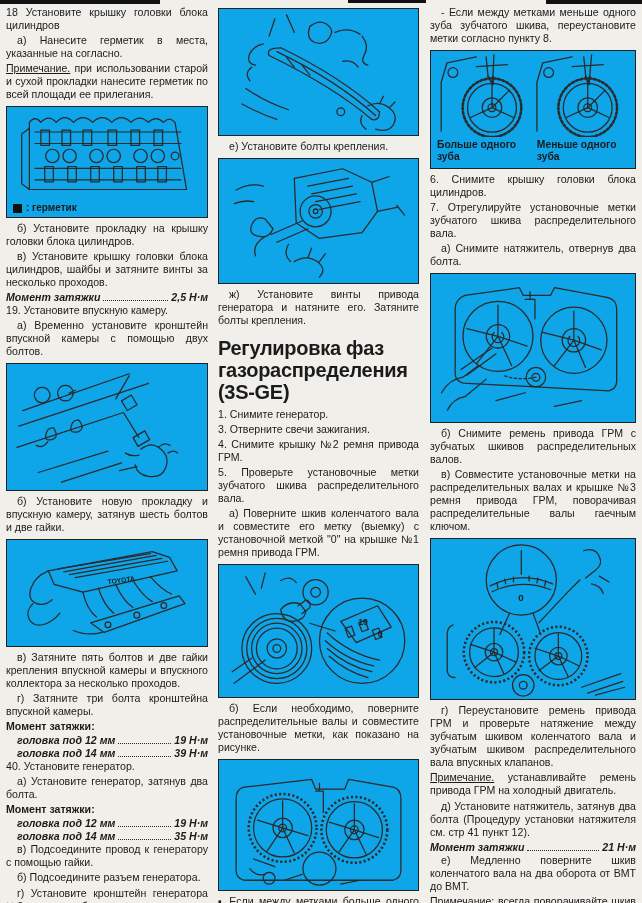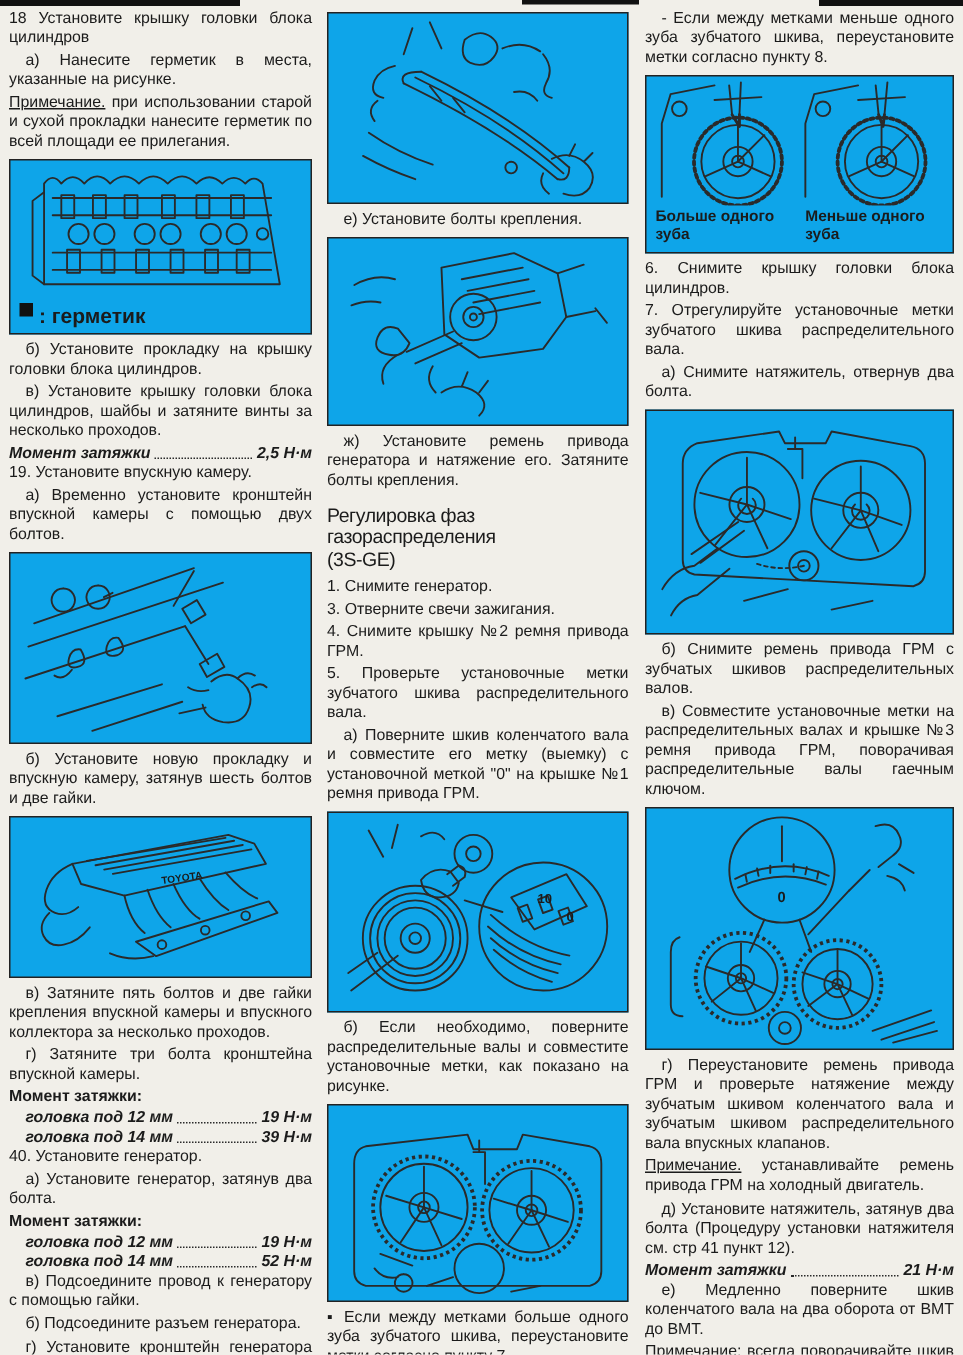--- a/index.html
+++ b/index.html
@@ -17,42 +17,42 @@
   .col-right{left:430px;width:206px;}
   .t{font-size:10.6px;line-height:1.23;text-align:justify;margin:0 0 2px 0;}
   .sub{text-indent:11px;}
   .note{margin:2px 0 3px 0;}
   .note .nlab{text-decoration:underline;}
   .torque{display:flex;align-items:flex-end;font-style:italic;font-weight:bold;font-size:10.6px;margin:1px 0;}
   .torque.inset{padding-left:11px;}
   .torque .lead{flex:1;border-bottom:1.6px dotted #2a2a2a;margin:0 3px 2px 3px;min-width:8px;}
   .fig{border:1.6px solid #222;background:#0ea5e9;margin:5px 0 4px 0;padding:2px;box-sizing:border-box;}
   .fig svg{display:block;width:100%;}
-  .legend{display:flex;align-items:flex-start;gap:4px;font-size:14px;font-weight:bold;padding:1px 2px 2px 4px;}
+  .legend{display:flex;align-items:flex-end;gap:4px;font-size:10px;font-weight:bold;padding:1px 2px 2px 4px;}
   .swatch{width:9px;height:9px;background:#111;display:inline-block;}
   .cmp-labels{display:flex;justify-content:space-between;font-weight:bold;font-size:10.3px;line-height:1.15;padding:2px 4px 3px 4px;}
   .cmp-labels div{width:48%;}
-  h1{font-size:13px;line-height:1.1;font-weight:normal;margin:10px 0 5px 0;letter-spacing:-0.3px;}
+  h1{font-size:20px;line-height:1.1;font-weight:bold;margin:10px 0 5px 0;letter-spacing:-0.3px;}
   h1 span{display:block;}
   .ln{stroke:#2a2a2a;fill:none;stroke-width:1.3;stroke-linecap:round;stroke-linejoin:round;}
   .teeth{stroke:#2a2a2a;fill:none;stroke-width:2.6;stroke-dasharray:2.2 2.4;}
   .svgtxt{font-family:"Liberation Sans",sans-serif;font-weight:bold;fill:#1b1b1b;}
 </style>
 </head>
 <body>
 
 <div class="page">
 
   <div class="hbar" style="left:0;top:0;width:160px;height:4px;"></div>
   <div class="hbar" style="left:348px;top:0;width:78px;height:3px;"></div>
   <div class="hbar" style="left:546px;top:0;width:96px;height:4px;"></div>
 
   <div class="col col-left">
     <p class="t">18 Установите крышку головки блока цилиндров</p>
-    <p class="t sub">а) Нанесите герметик в места, указанные на рисунке.</p>
+    <p class="t sub">а) Нанесите герметик в места, указанные на согласно.</p>
     <p class="t note"><span class="nlab">Примечание.</span> <span>при использовании старой и сухой прокладки нанесите герметик по всей площади ее прилегания.</span></p>
 
     <div class="fig">
       <svg viewBox="0 0 190 96" height="92">
         <path class="ln" d="M14,14 q6,-8 12,0 q8,-9 16,0 q9,-10 18,0 q10,-10 20,0 q10,-10 20,0 q10,-10 20,0 q9,-9 18,0 q8,-8 16,0 q6,-7 12,0 L178,84 L14,84 Z"></path>
         <path class="ln" d="M14,20 L6,26 L6,78 L14,84"></path>
         <line class="ln" x1="20" y1="24" x2="172" y2="24"></line>
         <line class="ln" x1="20" y1="36" x2="172" y2="36"></line>
         <g class="ln">
           <rect x="26" y="22" width="9" height="16"></rect>
@@ -155,21 +155,21 @@
     <p class="t sub">а) Установите генератор, затянув два болта.</p>
     <p class="t note" style="margin-bottom:0;"><b><span>Момент затяжки:</span></b></p>
     <div class="torque inset">
         <span>головка под 12 мм</span>
         <span class="lead"></span>
         <span>19 Н·м</span>
       </div>
     <div class="torque inset">
         <span>головка под 14 мм</span>
         <span class="lead"></span>
-        <span>52 Н·м</span>
+        <span>35 Н·м</span>
       </div>
     <p class="t sub">в) Подсоедините провод к генератору с помощью гайки.</p>
     <p class="t sub">б) Подсоедините разъем генератора.</p>
     <p class="t sub">г) Установите кронштейн генератора №2 и затяните болты.</p>
 
   </div>
 
   <div class="col col-mid">
     <div class="fig" style="margin-top:2px;">
       <svg viewBox="0 0 190 126" height="122">
@@ -195,21 +195,21 @@
           <circle class="ln" cx="92" cy="52" r="7"></circle>
           <circle class="ln" cx="92" cy="52" r="2.4"></circle>
         <path class="ln" d="M150,22 l18,-6 M156,52 l20,-4 M176,46 l8,10"></path>
         <path class="ln" d="M40,60 q-10,-4 -14,6 q-4,10 8,12 q10,2 14,-8 Z"></path>
         <path class="ln" d="M78,62 L46,76 M84,70 L52,84"></path>
         <path class="ln" d="M40,78 q-14,8 -10,20 M64,86 q-6,10 2,18"></path>
         <path class="ln" d="M70,104 q12,-8 24,0 q10,8 2,16 M84,100 l4,-10 M96,104 l6,-8"></path>
         <path class="ln" d="M10,30 q14,-8 28,-4 M8,44 q10,-4 20,-2"></path>
       </svg>
     </div>
-    <p class="t sub">ж) Установите ремень привода генератора и натяжение его. Затяните болты крепления.</p>
+    <p class="t sub">ж) Установите винты привода генератора и натяните его. Затяните болты крепления.</p>
 
     <h1>
       <span>Регулировка фаз</span>
       <span>газораспределения</span>
       <span>(3S-GE)</span>
     </h1>
     <p class="t">1. Снимите генератор.</p>
     <p class="t">3. Отверните свечи зажигания.</p>
     <p class="t">4. Снимите крышку №2 ремня привода ГРМ.</p>
     <p class="t">5. Проверьте установочные метки зубчатого шкива распределительного вала.</p>

